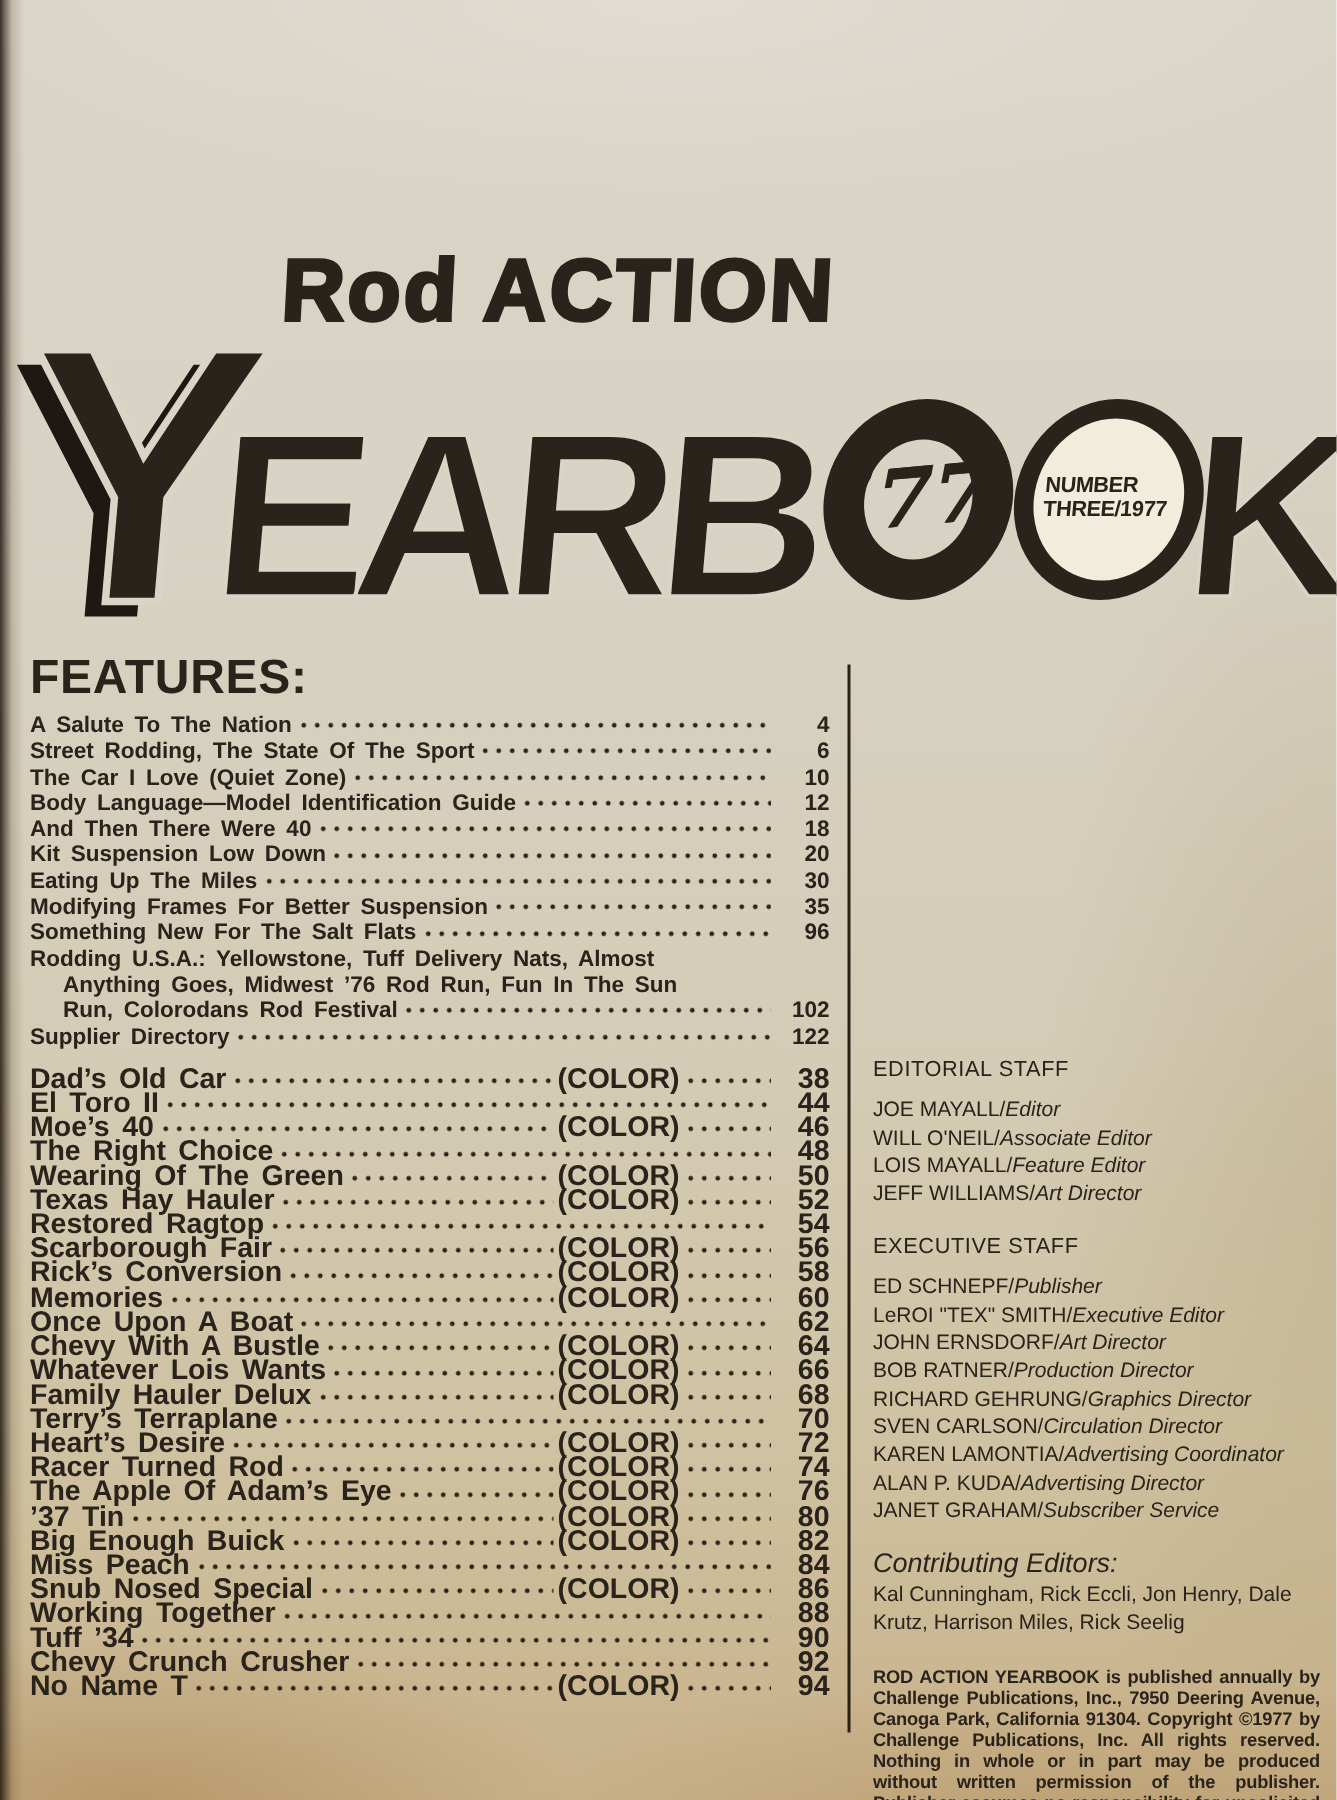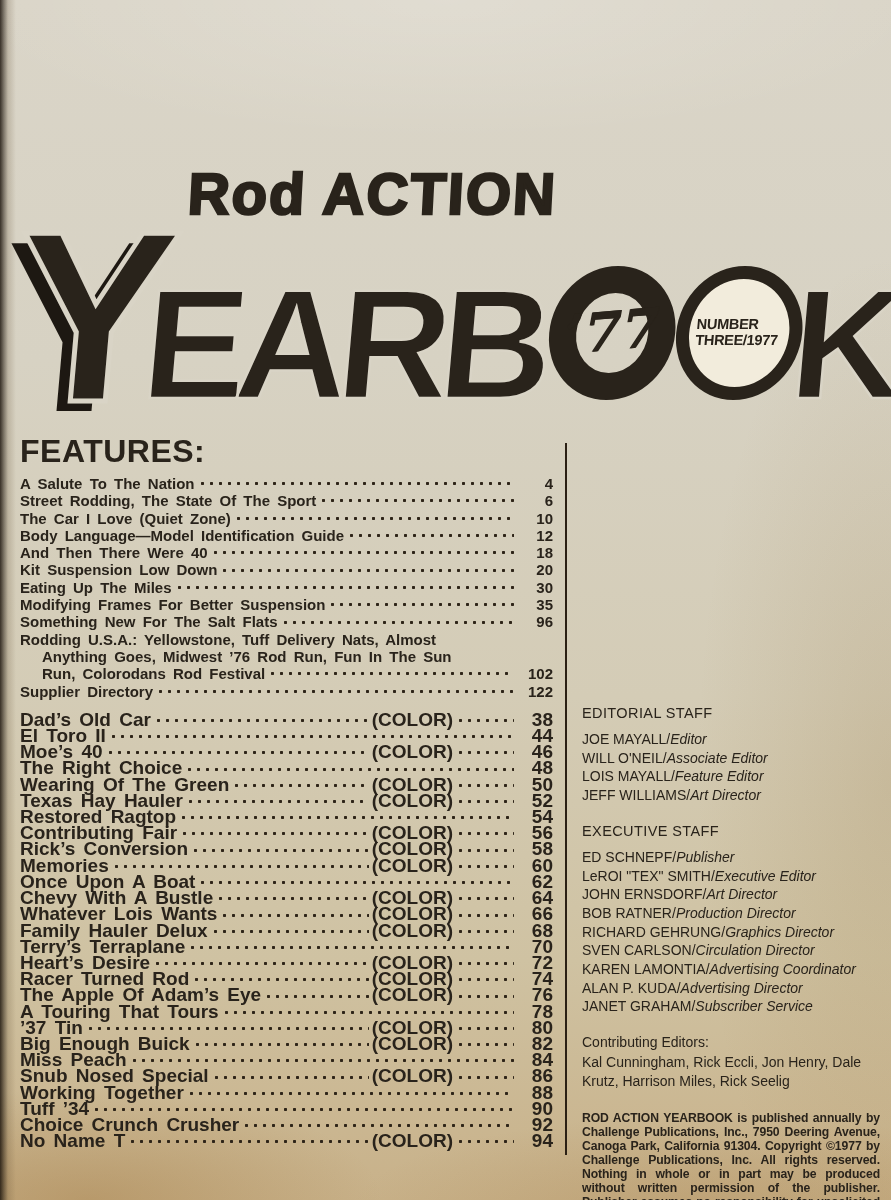--- a/index.html
+++ b/index.html
@@ -95,21 +95,21 @@
   .dots2 { flex:none; width:58px; }
   .ctag { white-space:nowrap;text-align:right; }
   .pg { flex:none; width:36px; text-align:right; white-space:nowrap; }
 
   
   .staff-heading { font-size:14.5px; letter-spacing:0.4px; margin:0 0 9px 0; font-weight:normal; }
   .staff-line { font-size:14px; line-height:18.7px; padding-left:14px; text-indent:-14px; }
   .role { font-style:italic; }
   .exec-block { margin-top:18px; }
   .contrib-block { margin-top:17px; }
-  .contrib-heading { font-size:14px; line-height:18.7px; margin:0 0 1px 0; font-weight:normal; }
+  .contrib-heading { font-size:18px; line-height:18.7px; margin:0 0 1px 0; font-weight:normal;font-style:italic; }
   .contrib-names { font-size:14px; line-height:18.7px; }
   .colophon {
     margin-top:21px; font-size:12.2px; line-height:14px; font-weight:bold;
     text-align:justify; letter-spacing:-0.1px; word-spacing:0.5px;
   }
 </style>
 </head>
 <body>
 
 <div class="page-edge"></div>
@@ -238,21 +238,21 @@
           <span class="ctag">(COLOR)</span>
           <span class="dots dots2"></span>
           <span class="pg">52</span>
         </div>
         <div class="toc-row">
           <span class="label">Restored Ragtop</span>
           <span class="dots"></span>
           <span class="pg">54</span>
         </div>
         <div class="toc-row">
-          <span class="label">Contributing Fair</span>
+          <span class="label">Scarborough Fair</span>
           <span class="dots"></span>
           <span class="ctag">(COLOR)</span>
           <span class="dots dots2"></span>
           <span class="pg">56</span>
         </div>
         <div class="toc-row">
           <span class="label">Rick’s Conversion</span>
           <span class="dots"></span>
           <span class="ctag">(COLOR)</span>
           <span class="dots dots2"></span>
@@ -311,25 +311,20 @@
           <span class="pg">74</span>
         </div>
         <div class="toc-row">
           <span class="label">The Apple Of Adam’s Eye</span>
           <span class="dots"></span>
           <span class="ctag">(COLOR)</span>
           <span class="dots dots2"></span>
           <span class="pg">76</span>
         </div>
         <div class="toc-row">
-          <span class="label">A Touring That Tours</span>
-          <span class="dots"></span>
-          <span class="pg">78</span>
-        </div>
-        <div class="toc-row">
           <span class="label">’37 Tin</span>
           <span class="dots"></span>
           <span class="ctag">(COLOR)</span>
           <span class="dots dots2"></span>
           <span class="pg">80</span>
         </div>
         <div class="toc-row">
           <span class="label">Big Enough Buick</span>
           <span class="dots"></span>
           <span class="ctag">(COLOR)</span>
@@ -352,21 +347,21 @@
           <span class="label">Working Together</span>
           <span class="dots"></span>
           <span class="pg">88</span>
         </div>
         <div class="toc-row">
           <span class="label">Tuff ’34</span>
           <span class="dots"></span>
           <span class="pg">90</span>
         </div>
         <div class="toc-row">
-          <span class="label">Choice Crunch Crusher</span>
+          <span class="label">Chevy Crunch Crusher</span>
           <span class="dots"></span>
           <span class="pg">92</span>
         </div>
         <div class="toc-row">
           <span class="label">No Name T</span>
           <span class="dots"></span>
           <span class="ctag">(COLOR)</span>
           <span class="dots dots2"></span>
           <span class="pg">94</span>
         </div>

